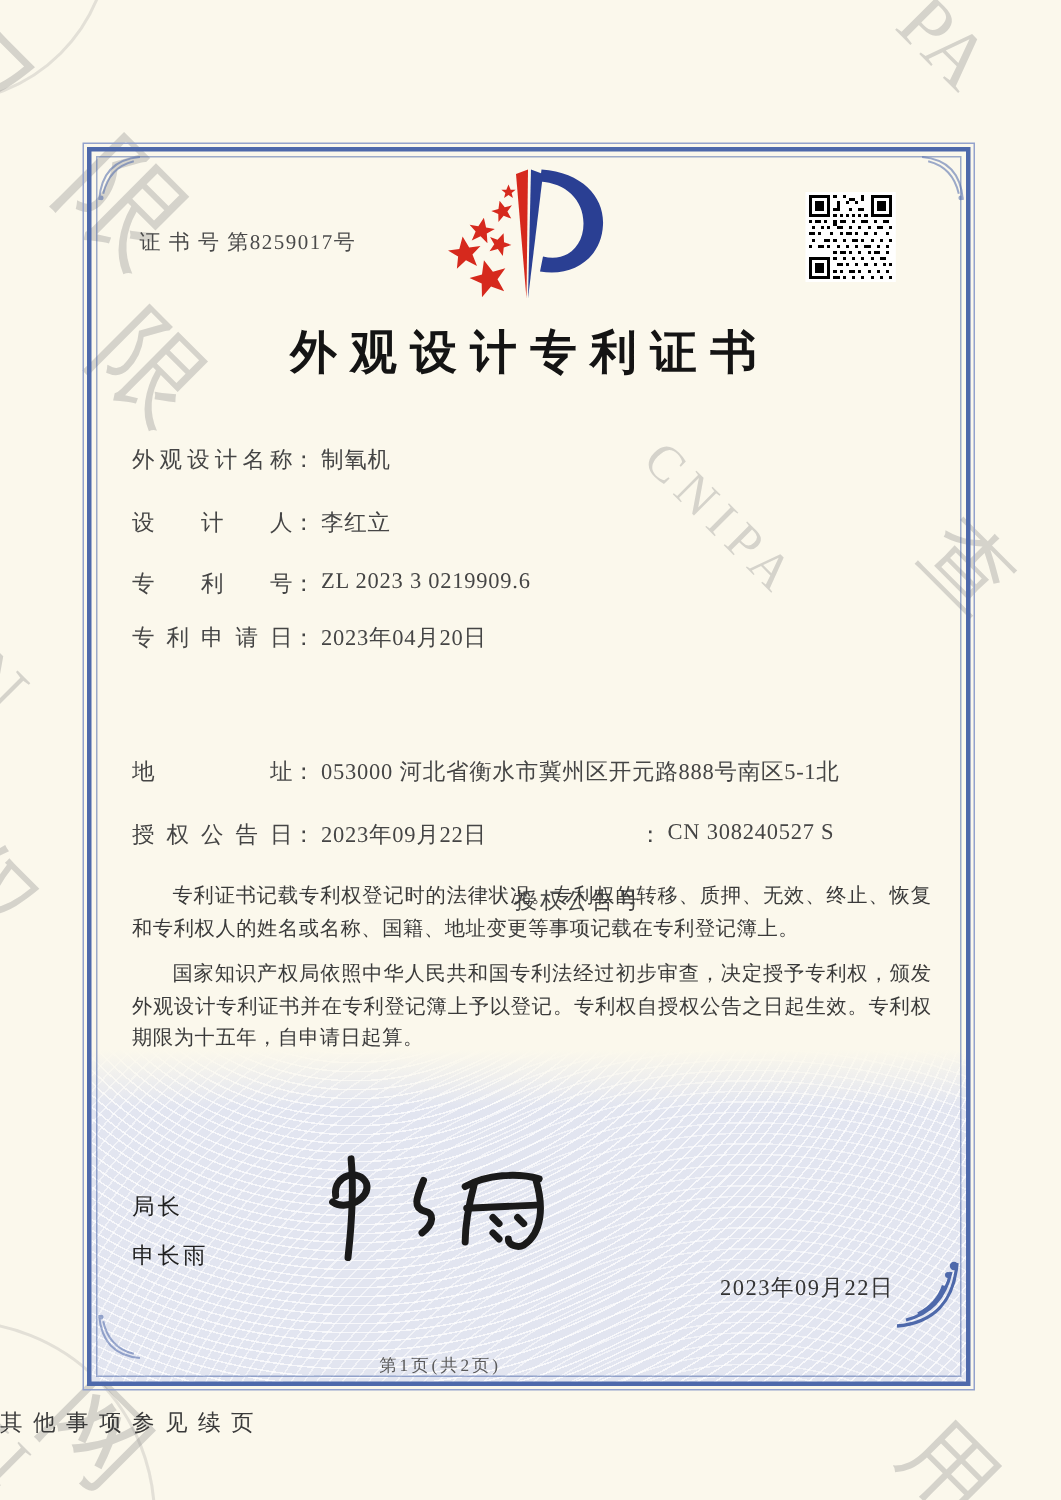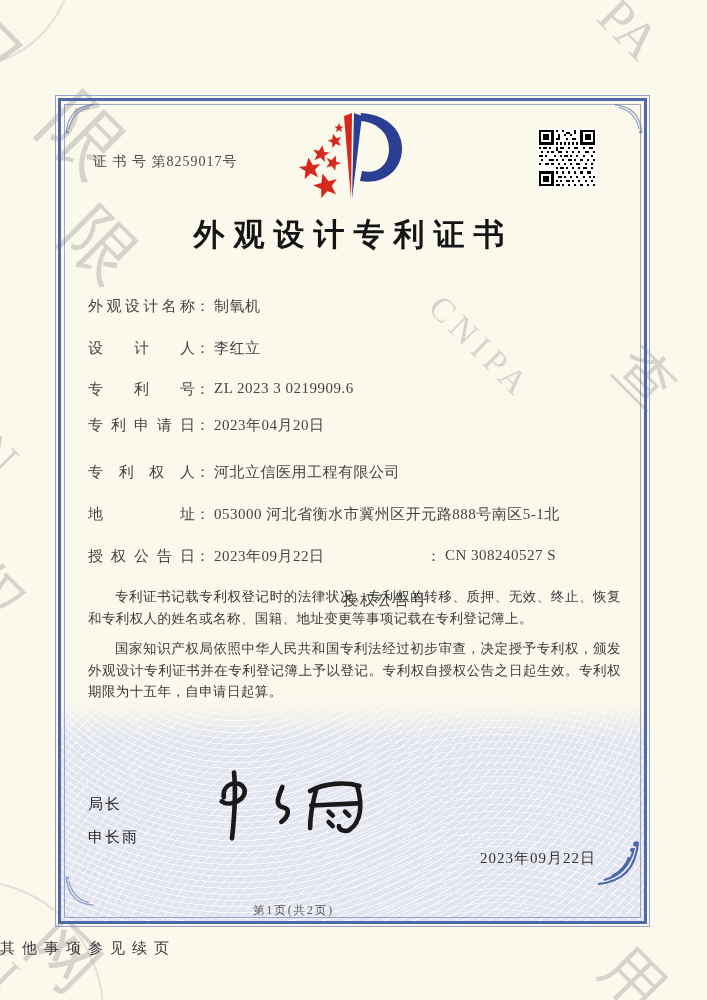--- a/index.html
+++ b/index.html
@@ -175,23 +175,20 @@
   </div>
   <div class="frow" style="top:297px;">
     <span class="flabel">外观设计名称</span><span class="fcolon">：</span><span class="fvalue">制氧机</span>
   </div>
   <div class="frow" style="top:380px;">
     <span class="flabel">专利号</span><span class="fcolon">：</span><span class="fvalue">ZL 2023 3 0219909.6</span>
   </div>
   <div class="frow" style="top:416px;">
     <span class="flabel">专利申请日</span><span class="fcolon">：</span><span class="fvalue">2023年04月20日</span>
   </div>
-  <div class="frow" style="top:463px;">
-    <span class="flabel">专利权人</span><span class="fcolon">：</span><span class="fvalue">河北立信医用工程有限公司</span>
-  </div>
   <div class="frow" style="top:505px;">
     <span class="flabel">地址</span><span class="fcolon">：</span><span class="fvalue">053000 河北省衡水市冀州区开元路888号南区5-1北</span>
   </div>
   <div class="frow" style="top:547px;">
     <span class="flabel">授权公告日</span><span class="fcolon">：</span><span class="fvalue">2023年09月22日</span>
     <span class="fpair2">
       <span class="flabel">授权公告号</span><span class="fcolon">：</span><span class="fvalue">CN 308240527 S</span>
     </span>
   </div>
 

